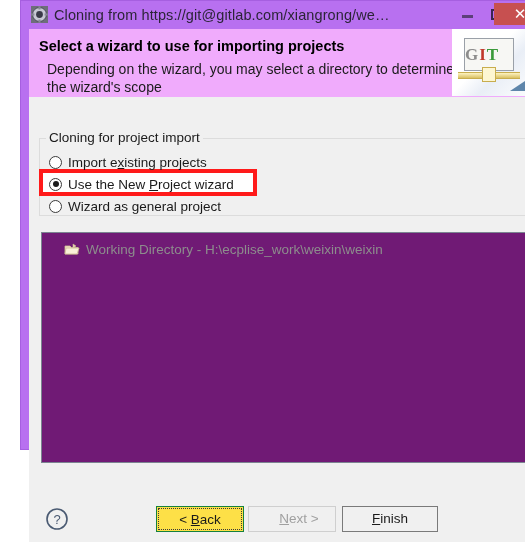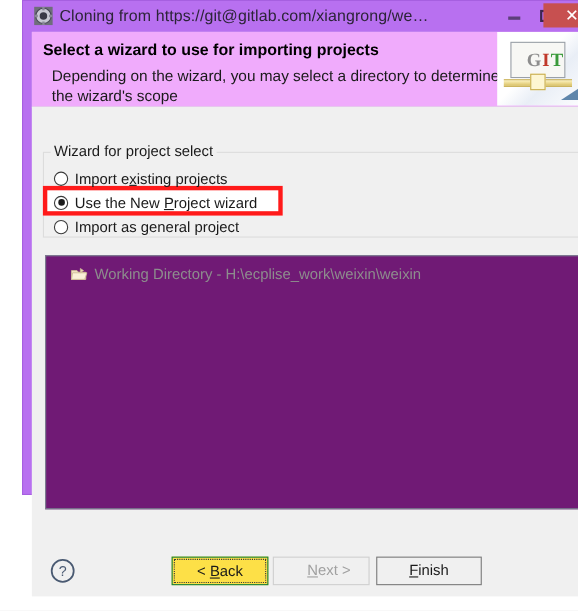--- a/index.html
+++ b/index.html
@@ -134,21 +134,21 @@
     width: 50px; height: 33px;
     background: #f7f7f4;
     border: 1px solid #9aa0a8;
     box-sizing: border-box;
   }
   #git-badge .git-letters {
     position: absolute;
     left: 0; top: 0;
     width: 48px; height: 31px;
     line-height: 31px;
-    text-align: right;
+    text-align: left;
     font-family: "Liberation Serif", serif;
     font-weight: bold;
     font-size: 17px;
     letter-spacing: 1px;
   }
   .git-g { color: #8d8d8d; }
   .git-i { color: #c0392b; }
   .git-t { color: #3a9a3a; }
   #git-bar {
     position: absolute;
@@ -377,37 +377,37 @@
         </div>
         <div id="git-bar"></div>
         <div id="git-knob"></div>
         <div id="git-triangle"></div>
       </div>
     </div>
 
     <div id="content">
 
       <div id="groupbox"></div>
-      <div id="group-title">Wizard for project select</div>
+      <div id="group-title">Cloning for project import</div>
 
       <div id="red-highlight"></div>
 
       <div class="radio-row" id="radio-1">
         <span class="radio-mark"></span>
         <span class="radio-label"><span>Import e</span><u>x</u><span>isting projects</span></span>
       </div>
 
       <div class="radio-row" id="radio-2">
         <span class="radio-mark checked"></span>
         <span class="radio-label"><span>Use the New </span><u>P</u><span>roject wizard</span></span>
       </div>
 
       <div class="radio-row" id="radio-3">
         <span class="radio-mark"></span>
-        <span class="radio-label"><span>Import as </span><u>g</u><span>eneral project</span></span>
+        <span class="radio-label"><span>Wizard as </span><u>g</u><span>eneral project</span></span>
       </div>
 
       <div id="tree-panel">
         <div id="tree-item">
           <svg id="tree-item-icon" viewBox="0 0 16 14">
             <path d="M1 4 L6 4 L7.5 5.5 L14 5.5 L14 12 L1 12 Z" fill="#f2e3c4" stroke="#cdbb95" stroke-width="0.8"></path>
             <path d="M2 6 L15 6 L13 12 L1 12 Z" fill="#faf0d8" stroke="#cdbb95" stroke-width="0.8"></path>
             <path d="M9 2 L12 4 L9 6 Z" fill="#e8d8ae" stroke="#cdbb95" stroke-width="0.6"></path>
           </svg>
           <span id="tree-item-label">Working Directory - H:\ecplise_work\weixin\weixin</span>

